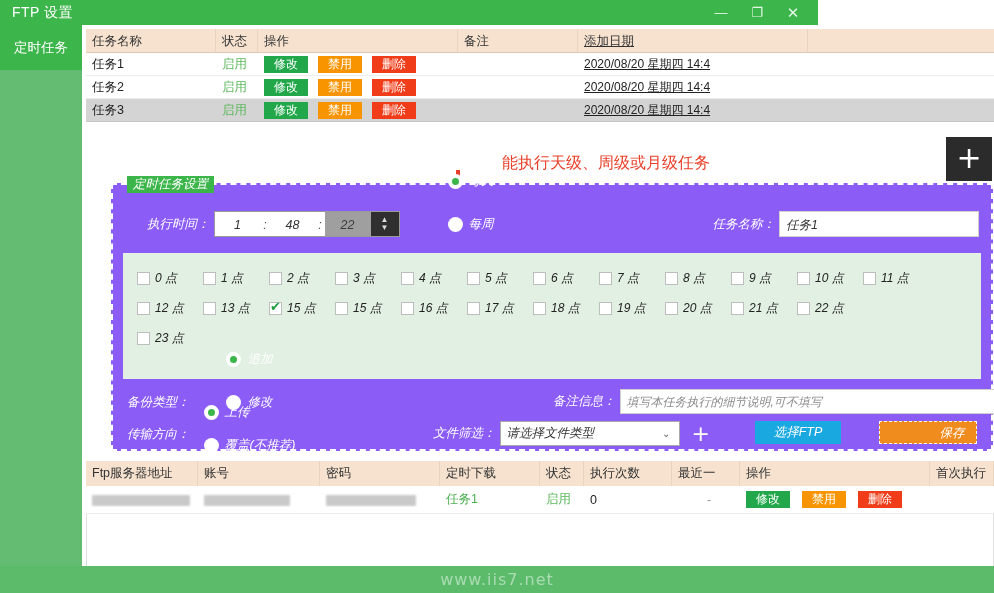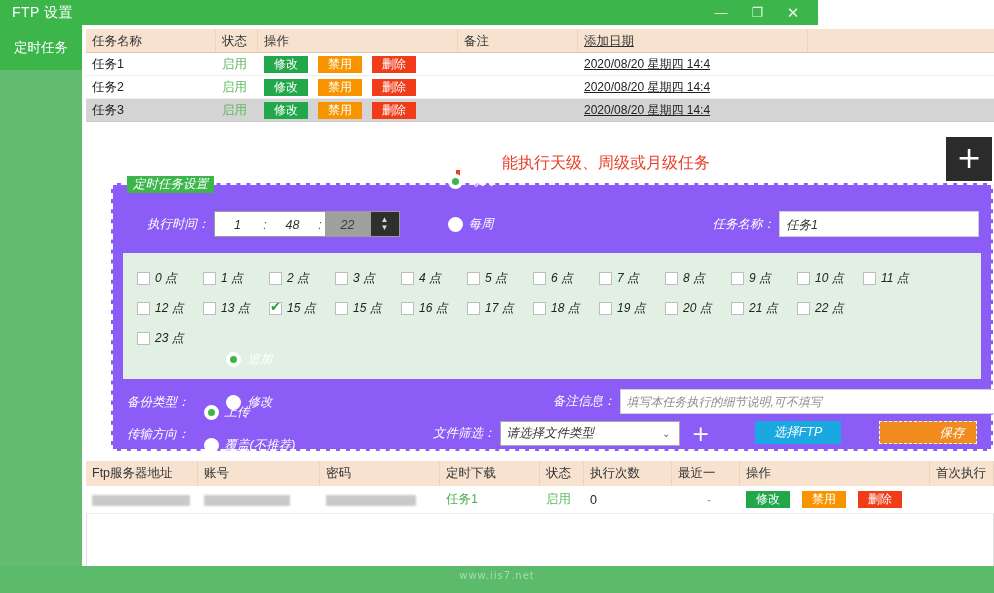--- a/index.html
+++ b/index.html
@@ -249,21 +249,21 @@
     border:1px solid #e0e0e0; background:#ffffff;
   }
 
   
   #footer {
     position:absolute; left:0; top:566px; width:994px; height:27px;
     background:#5cbb6b;
   }
   #footer .wm {
     position:absolute; left:0; right:0; top:4px; text-align:center;
-    color:#a9dcb2; font-size:10px; letter-spacing:1px;
+    color:#a9dcb2; font-size:16px; letter-spacing:1px;
     font-family:"DejaVu Sans", sans-serif;
   }
 </style>
 </head>
 <body>
 
 <div id="titlebar">
   <div class="title">FTP 设置</div>
   <div class="wbtn" id="btn-min">—</div>
   <div class="wbtn" id="btn-max">❐</div>

